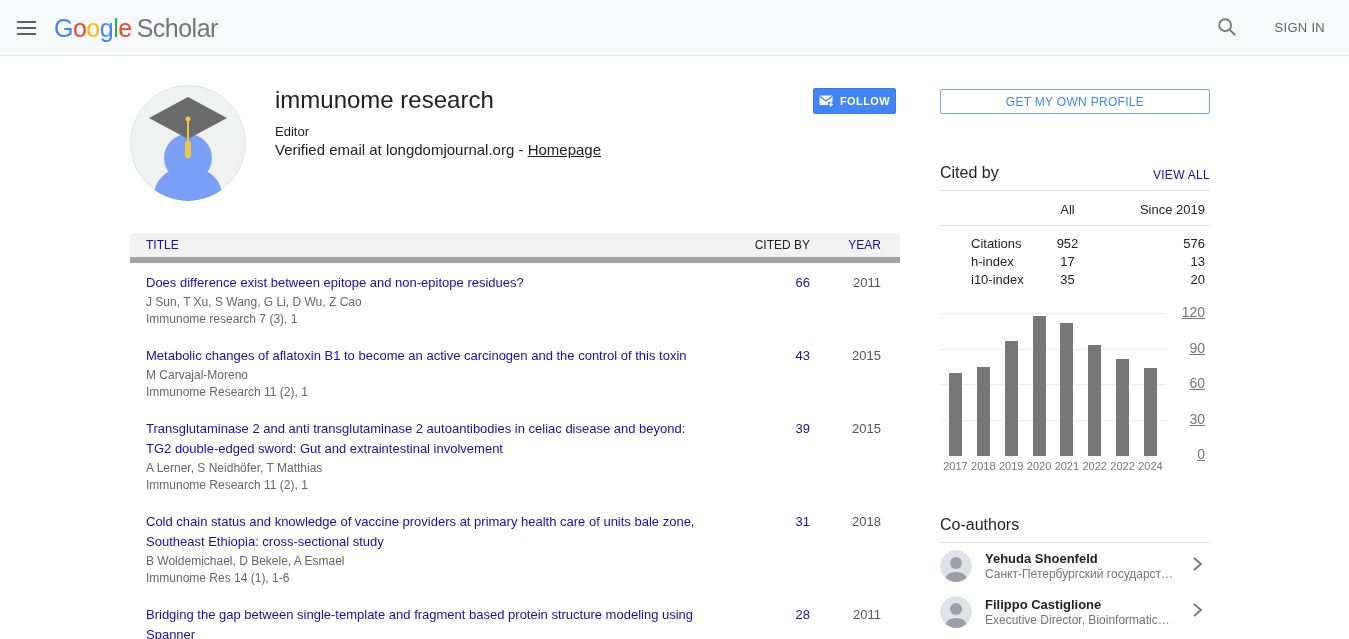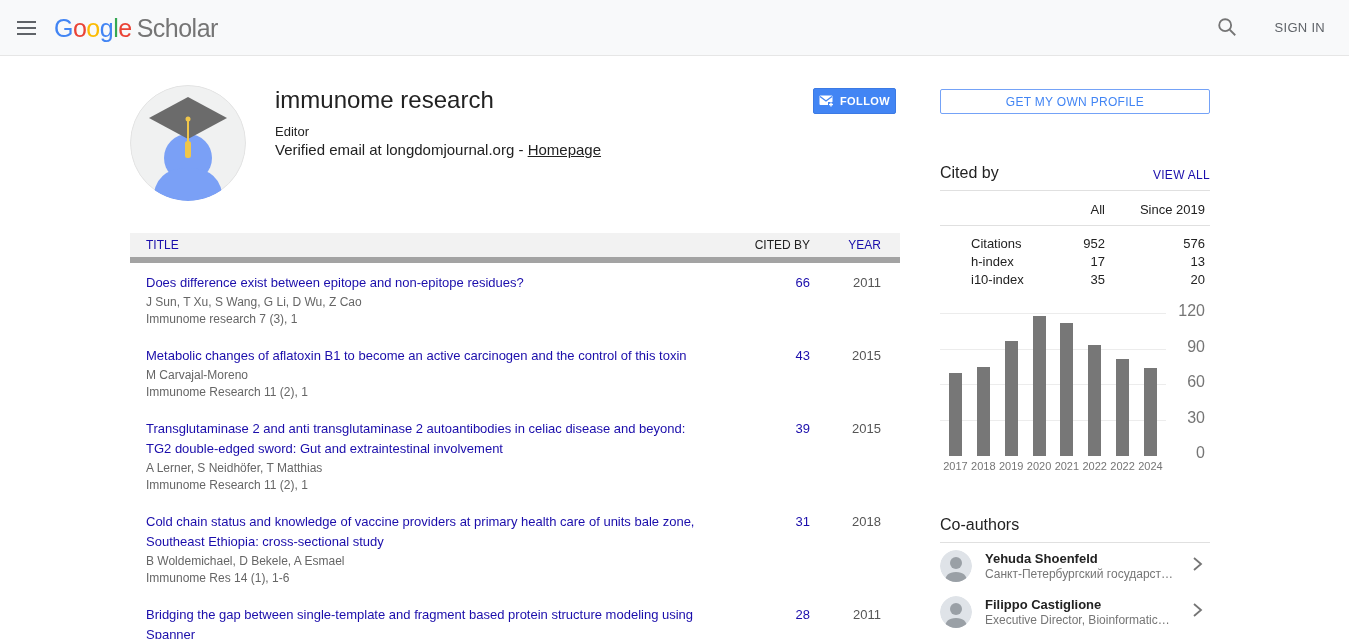--- a/index.html
+++ b/index.html
@@ -60,37 +60,37 @@
     color:#4285f4; font-size:12px; letter-spacing:0.3px; cursor:pointer; font-family:inherit;
   }
   .panel-head { display:flex; justify-content:space-between; align-items:flex-end;
     border-bottom:1px solid #e0e0e0; padding-bottom:8px; }
   .panel-title { font-size:16px; color:#222; }
   .viewall { font-size:12px; color:#1a0dab; text-decoration:none; letter-spacing:0.3px; cursor:pointer; }
   .citedby { margin-top:50px; }
   .stats { width:100%; font-size:13px; }
   .s-row { display:flex; line-height:18px; padding-right:5px; }
   .s-label { flex:1; color:#222;margin-left:31px; }
-  .s-all { width:75px; text-align:right; color:#222; }
+  .s-all { width:75px; text-align:center; color:#222; }
   .s-since { width:100px; text-align:right; color:#222; }
   .s-headrow { padding:10px 5px 6px 0; border-bottom:1px solid #e0e0e0; margin-bottom:9px; }
   .s-headrow .s-all, .s-headrow .s-since { color:#222; }
   .s-body .s-row a { color:#222; text-decoration:none; cursor:pointer; }
   
   .chart-wrap { display:flex; margin-top:25px; }
   .plot-col { width:226px; }
   .plot { position:relative; height:142px; }
   .grid { position:absolute; left:0; right:0; height:1px; background:#ececec; }
   .bars { position:absolute; left:0; right:0; top:0; bottom:0; display:flex; justify-content:space-between; align-items:flex-end; padding:0 2px; }
   .slot { width:27px; display:flex; justify-content:center; }
   .bar { width:13px; background:#777; cursor:pointer; }
   .xlabels { display:flex; justify-content:space-between; padding:0 2px; margin-top:4px; }
   .xlabels span { width:27px; text-align:center; font-size:11px; color:#757575; }
   .ylab-col { position:relative; flex:1; height:142px; }
-  .ylab-col span { position:absolute; right:5px; font-size:16px; color:#757575; transform:translateY(6px); }
+  .ylab-col span { position:absolute; right:5px; font-size:14px; color:#757575; transform:translateY(6px);text-decoration:underline; }
   
   .coauthors { margin-top:44px; }
   .co-row { display:flex; align-items:center; padding:7px 0; cursor:pointer; }
   .co-avatar { width:32px; height:32px; border-radius:50%; overflow:hidden; flex:none; margin-right:13px; }
   .co-text { flex:1; min-width:0; }
   .co-name { font-size:13px; font-weight:bold; color:#222; line-height:16px; white-space:nowrap; }
   .co-aff { font-size:12px; color:#757575; line-height:15px; white-space:nowrap; overflow:hidden; text-overflow:ellipsis; }
   .co-chevron { flex:none; margin-right:6px; }
 </style>
 </head>

